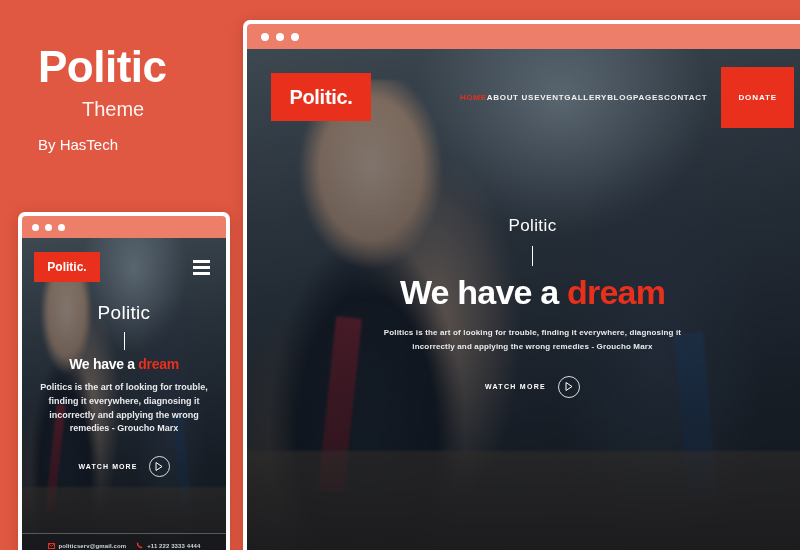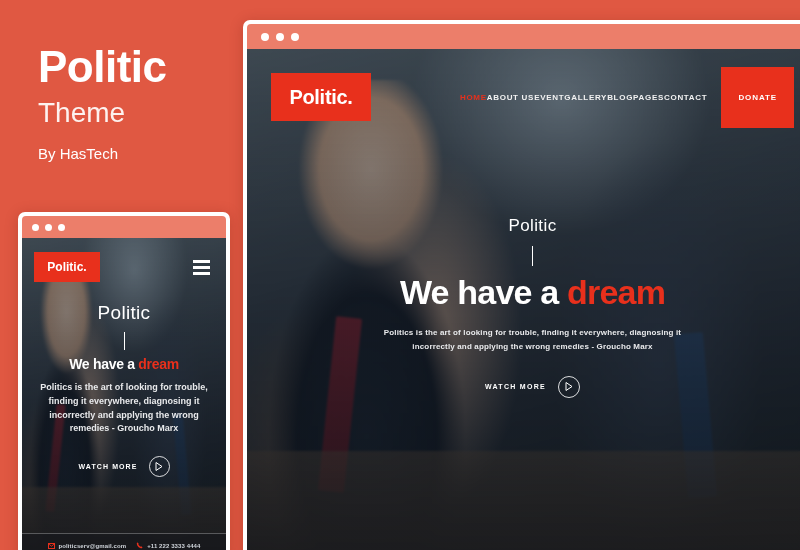--- a/index.html
+++ b/index.html
@@ -10,22 +10,22 @@
     position:relative;
   }
 
   
   .promo { position:absolute; left:38px; top:44px; }
   .promo-title {
     font-size:44px; font-weight:700; color:#ffffff;
     letter-spacing:-0.5px; line-height:1.05;
   }
   .promo-sub {
-    font-size:28px; font-weight:300; color:#fdf2ef;
-    margin-top:8px; line-height:1.1;
+    font-size:20px; font-weight:300; color:#fdf2ef;
+    margin-top:8px; line-height:1.1;margin-left:44px;
   }
   .promo-by {
     font-size:15px; font-weight:400; color:#ffffff;
     margin-top:16px;
   }
 
   
   .frame { position:absolute; background:#ffffff; }
   .frame-desktop {
     left:243px; top:20px; width:575px; height:545px;

